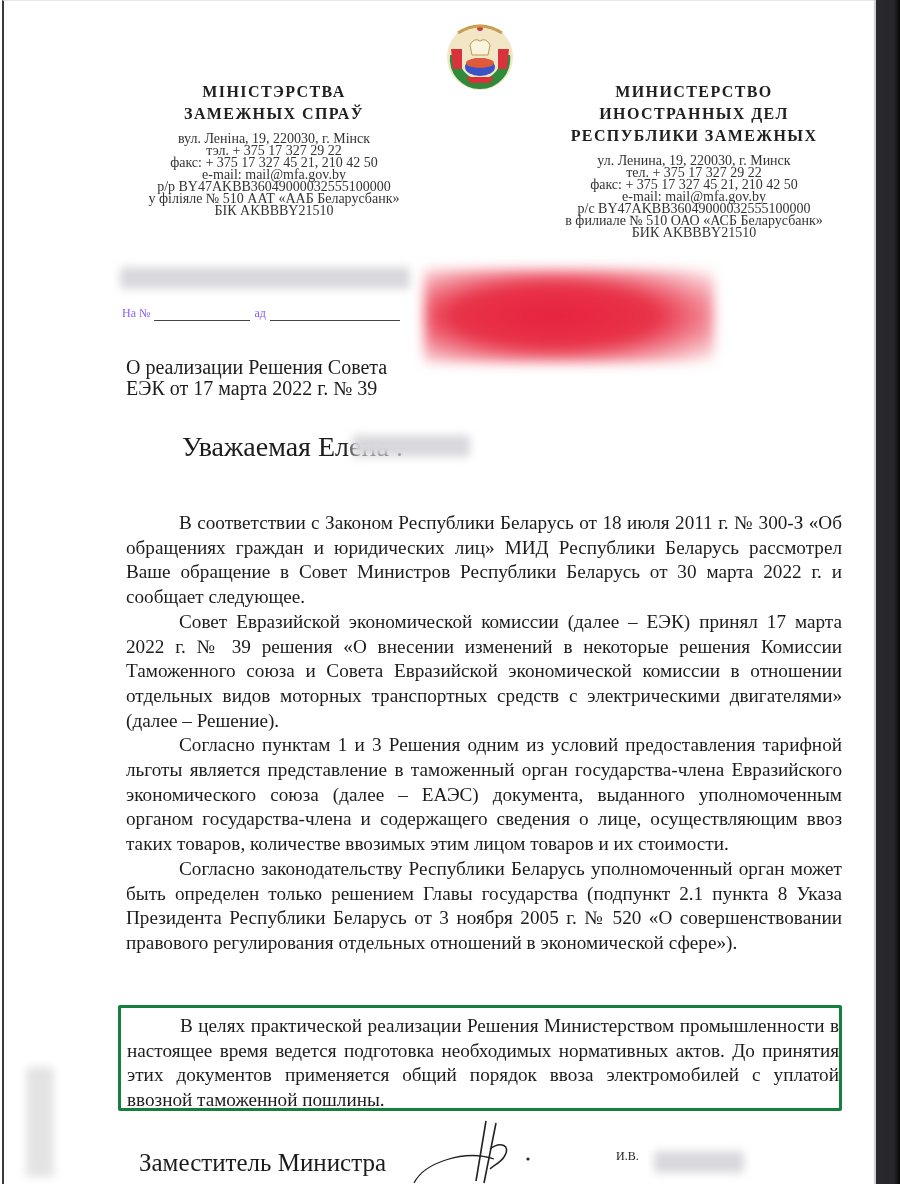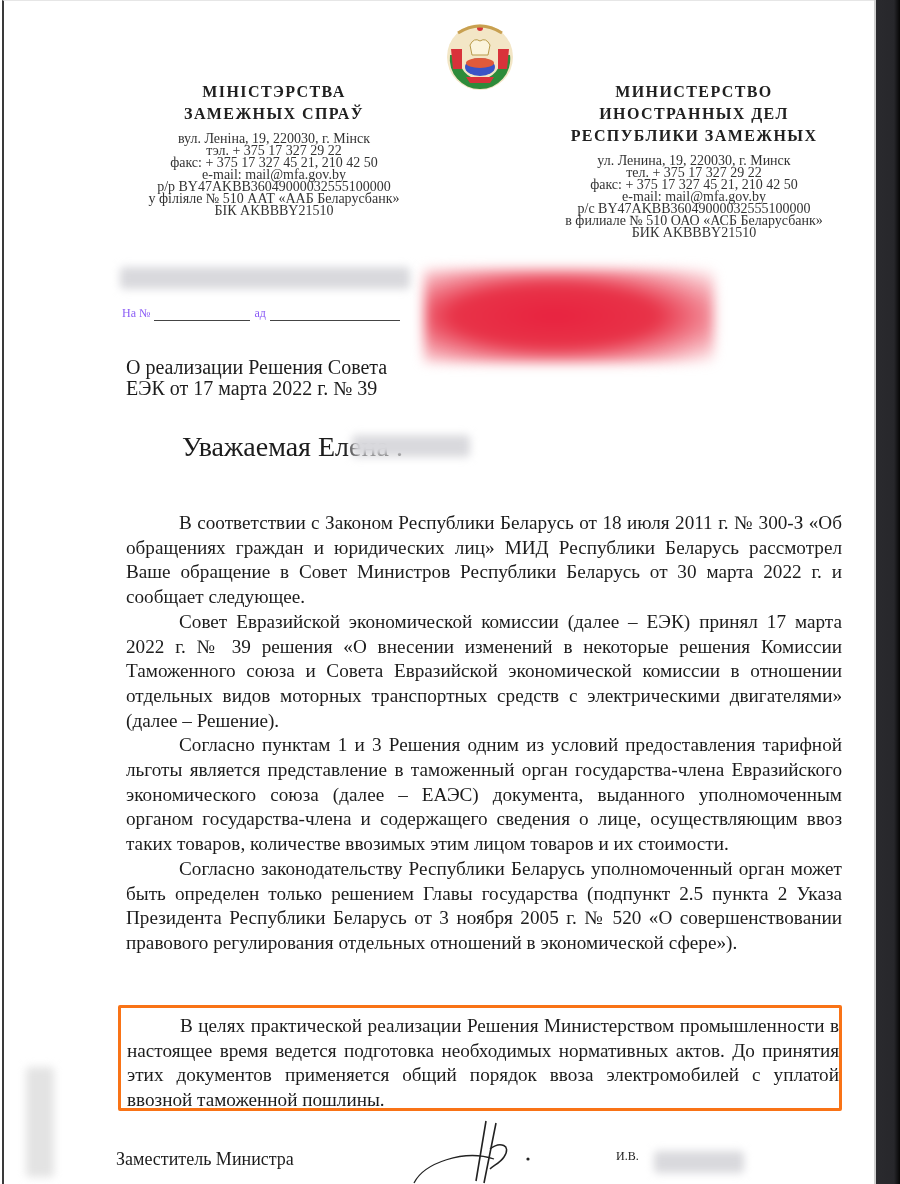--- a/index.html
+++ b/index.html
@@ -65,28 +65,28 @@
   }
 
   .body-text {
     position: absolute; left: 122px; width: 716px; top: 488px;
     font-size: 19.2px; line-height: 24.7px; text-align: justify; margin-top: 22px;
   }
   .body-text p { margin: 0; text-indent: 53px; }
 
   .highlight {
     position: absolute; left: 114px; top: 1004px; width: 724px; height: 106px;
-    border: 3px solid #f97316; border-radius: 2px; box-sizing: border-box;
+    border: 3px solid #15803d; border-radius: 2px; box-sizing: border-box;
   }
   .highlight p {
     margin: 0; position: absolute; left: 6px; top: 6px; width: 712px;
     font-size: 19.2px; line-height: 24.7px; text-align: justify; text-indent: 53px;
   }
 
-  .sign-title { position: absolute; left: 112px; top: 1148px; font-size: 18px; }
+  .sign-title { position: absolute; left: 135px; top: 1148px; font-size: 25px; }
   .sign-name { position: absolute; left: 612px; top: 1148px; font-size: 12px; }
   .signature { position: absolute; left: 400px; top: 1118px; width: 150px; height: 66px; }
 </style>
 </head>
 <body>
 
 <div class="page">
 
   <svg class="emblem" viewBox="0 0 72 74">
     <circle cx="36" cy="38" r="33" fill="#f3e6c6"></circle>
@@ -152,21 +152,21 @@
 
   <div class="greeting">
     <span>Уважаемая Елена .</span>
   </div>
   <div class="blur-gray" style="left:348px; top:434px; width:118px; height:22px;"></div>
 
   <div class="body-text">
     <p>В соответствии с Законом Республики Беларусь от 18 июля 2011 г. № 300-З «Об обращениях граждан и юридических лиц» МИД Республики Беларусь рассмотрел Ваше обращение в Совет Министров Республики Беларусь от 30 марта 2022 г. и сообщает следующее.</p>
     <p>Совет Евразийской экономической комиссии (далее – ЕЭК) принял 17 марта 2022 г. № 39 решения «О внесении изменений в некоторые решения Комиссии Таможенного союза и Совета Евразийской экономической комиссии в отношении отдельных видов моторных транспортных средств с электрическими двигателями» (далее – Решение).</p>
     <p>Согласно пунктам 1 и 3 Решения одним из условий предоставления тарифной льготы является представление в таможенный орган государства-члена Евразийского экономического союза (далее – ЕАЭС) документа, выданного уполномоченным органом государства-члена и содержащего сведения о лице, осуществляющим ввоз таких товаров, количестве ввозимых этим лицом товаров и их стоимости.</p>
-    <p>Согласно законодательству Республики Беларусь уполномоченный орган может быть определен только решением Главы государства (подпункт 2.5 пункта 2 Указа Президента Республики Беларусь от 3 ноября 2005 г. № 520 «О совершенствовании правового регулирования отдельных отношений в экономической сфере»).</p>
+    <p>Согласно законодательству Республики Беларусь уполномоченный орган может быть определен только решением Главы государства (подпункт 2.1 пункта 8 Указа Президента Республики Беларусь от 3 ноября 2005 г. № 520 «О совершенствовании правового регулирования отдельных отношений в экономической сфере»).</p>
   </div>
 
   <div class="highlight">
     <p>В целях практической реализации Решения Министерством промышленности в настоящее время ведется подготовка необходимых нормативных актов. До принятия этих документов применяется общий порядок ввоза электромобилей с уплатой ввозной таможенной пошлины.</p>
   </div>
 
   <div class="blur-gray" style="left:22px; top:1066px; width:28px; height:110px; background:#e3e3e3;"></div>
 
   <div class="sign-title">Заместитель Министра</div>
   <svg class="signature" viewBox="0 0 150 66">

